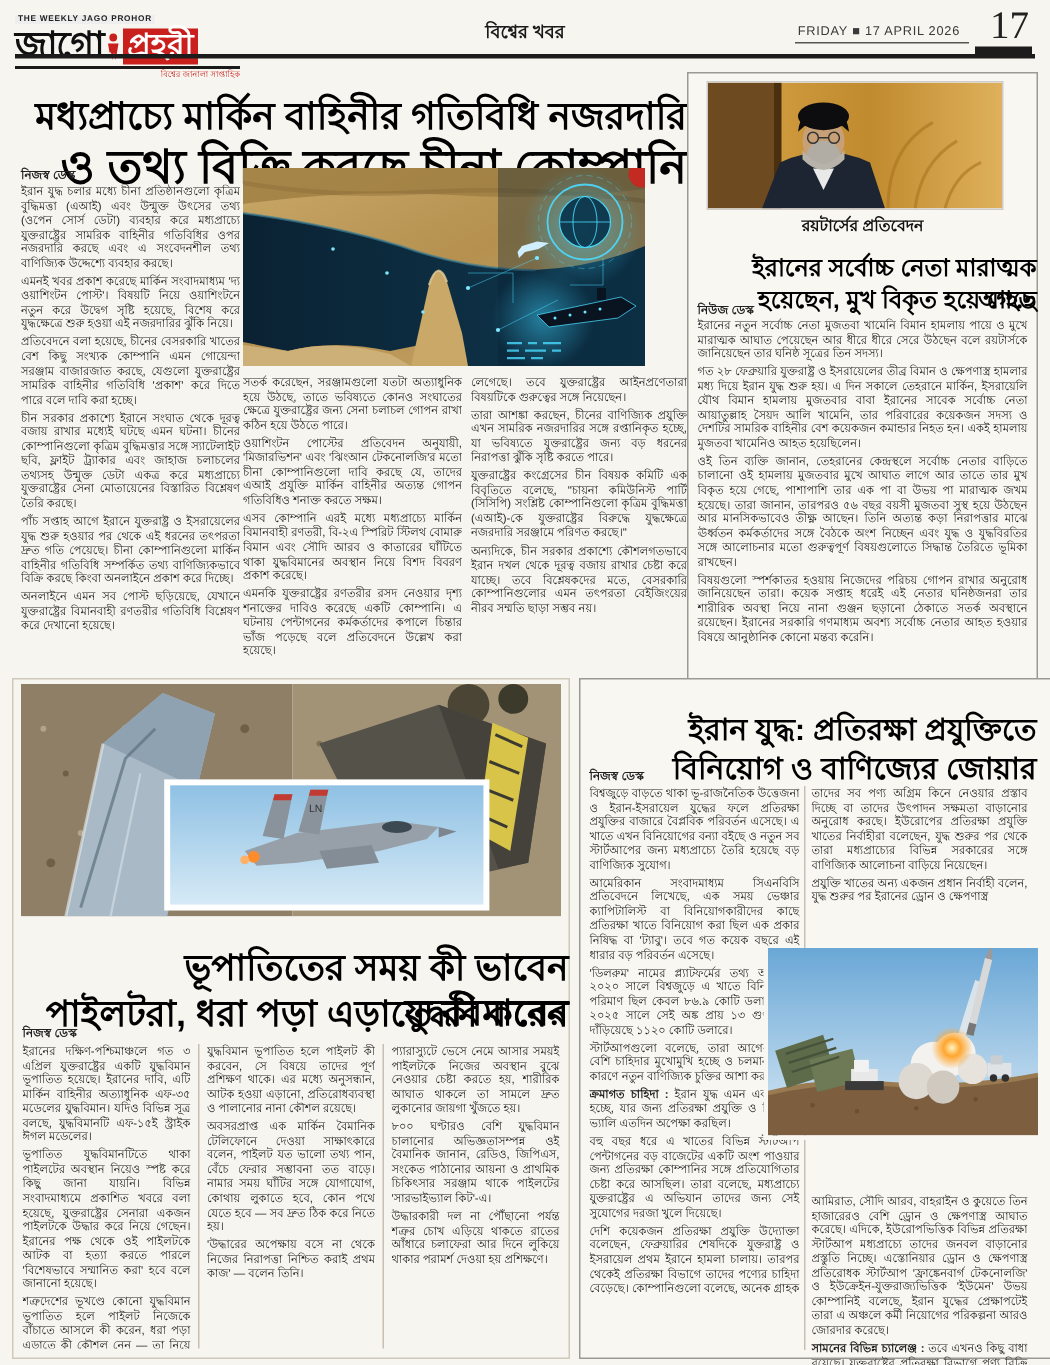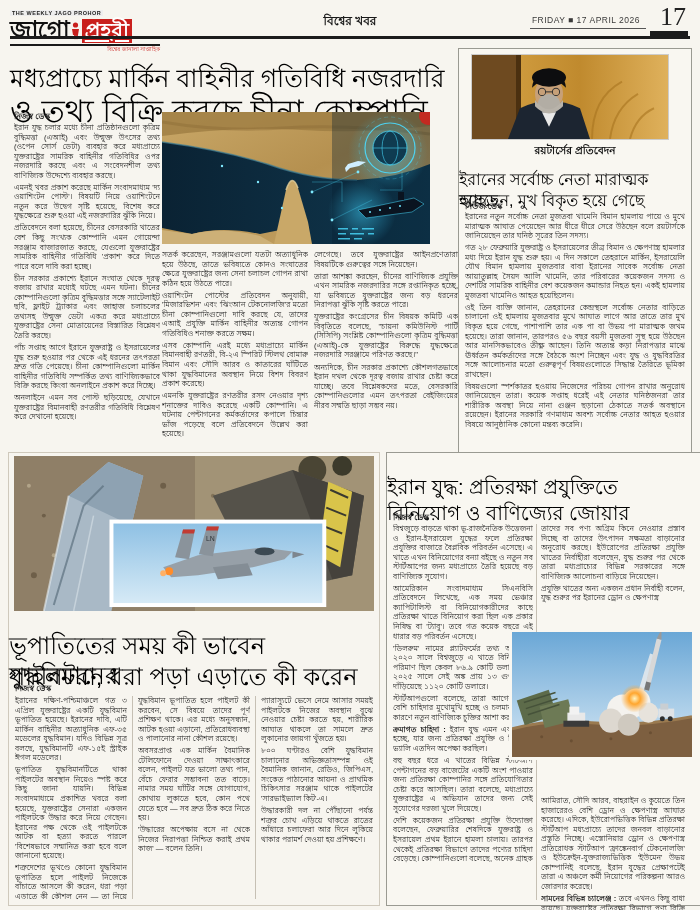--- a/index.html
+++ b/index.html
@@ -7,32 +7,32 @@
        font-family:"Liberation Sans",sans-serif;color:#151515;}
   
   .masthead{position:absolute;left:0;top:0;width:700px;height:40px;}
   .masthead-rule{position:absolute;left:10px;top:36px;width:680px;height:3px;background:#1c1c1c;}
   .logo-block{position:absolute;left:10px;top:1px;width:170px;}
   .masthead-top{font-size:5.5px;font-weight:bold;letter-spacing:.5px;color:#222;
        background:#eee;display:inline-block;padding:0 2px;}
   .logo-line{display:flex;align-items:center;height:24px;}
   .logo-jago{font-size:24px;font-weight:900;color:#101010;letter-spacing:-1px;}
   .logo-figure{width:11px;height:18px;margin:0 1px;}
-  .logo-prohori{font-size:21px;font-weight:900;color:#fff;background:#c9201d;padding:0 3px;line-height:24px;text-decoration:underline;}
+  .logo-prohori{font-size:21px;font-weight:900;color:#fff;background:#c9201d;padding:0 3px;line-height:24px;}
   .logo-underline{width:150px;height:2px;background:#1a1a1a;margin-top:1px;}
   .tagline{font-size:5.5px;color:#c9201d;text-align:right;width:150px;}
   .section-label{position:absolute;left:0;top:12px;width:700px;text-align:center;
        font-size:12px;font-weight:bold;color:#1a1a1a;}
   .dateline{position:absolute;right:10px;top:0;width:160px;height:36px;}
   .date-text{position:absolute;right:50px;top:15px;font-size:8.5px;color:#3a3a3a;letter-spacing:.5px;white-space:nowrap;}
   .date-rule{position:absolute;right:44px;top:28px;width:116px;height:1px;background:#555;}
   .page-number{position:absolute;right:4px;top:2px;font-family:"Liberation Serif",serif;font-size:26px;color:#222;}
   .page-rule{position:absolute;right:2px;top:31px;width:38px;height:5px;background:#1c1c1c;}
   
-  .headline{position:absolute;text-align:left;font-weight:400;color:#000;letter-spacing:0;}
+  .headline{position:absolute;text-align:right;font-weight:700;color:#000;letter-spacing:0;}
   .byline{position:absolute;font-size:8px;font-weight:bold;color:#222;}
   .col{position:absolute;text-align:justify;font-size:7.6px;line-height:9.55px;color:#1d1d1d;overflow:hidden;}
   .col p{margin:0 0 2.5px 0;}
   .col b{font-weight:bold;}
   .vrule{position:absolute;width:1px;background:#c6c0b4;}
   .photo{position:absolute;overflow:hidden;}
   .photo svg{display:block;width:100%;height:100%;}
   
   .lead{position:absolute;left:10px;top:44px;width:448px;height:404px;}
   .lead .h1{left:0;top:2px;width:448px;font-size:25px;line-height:30px;}

